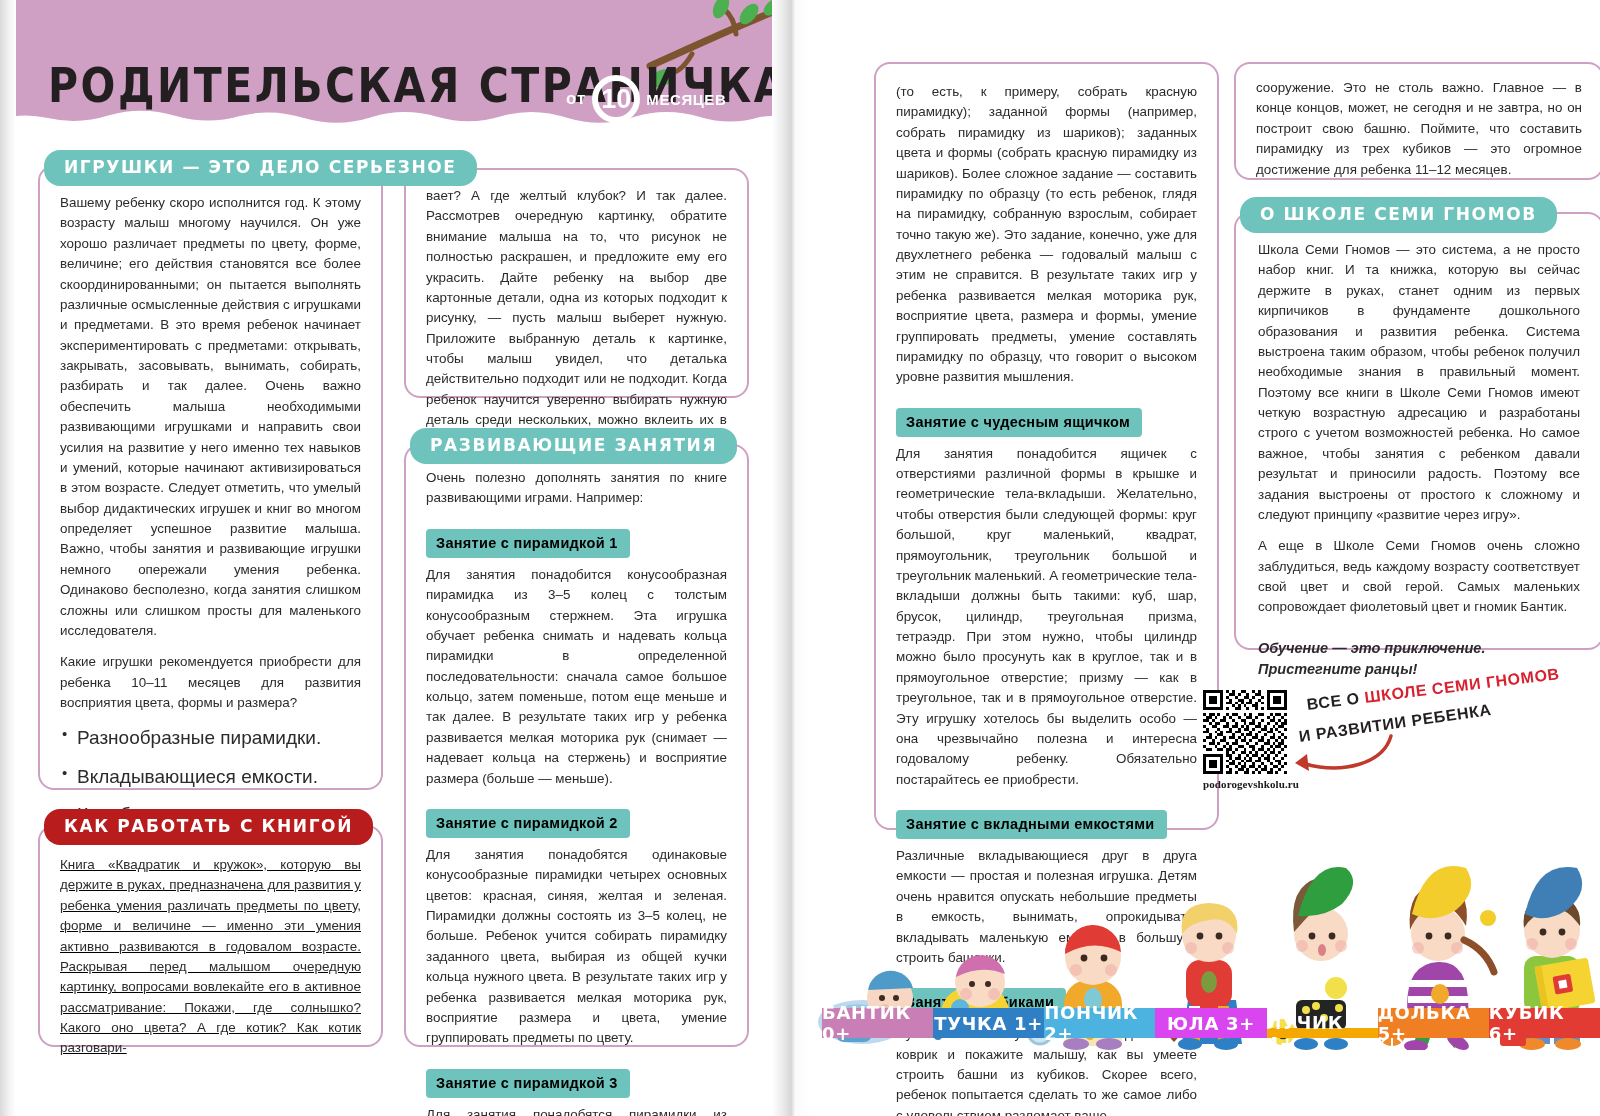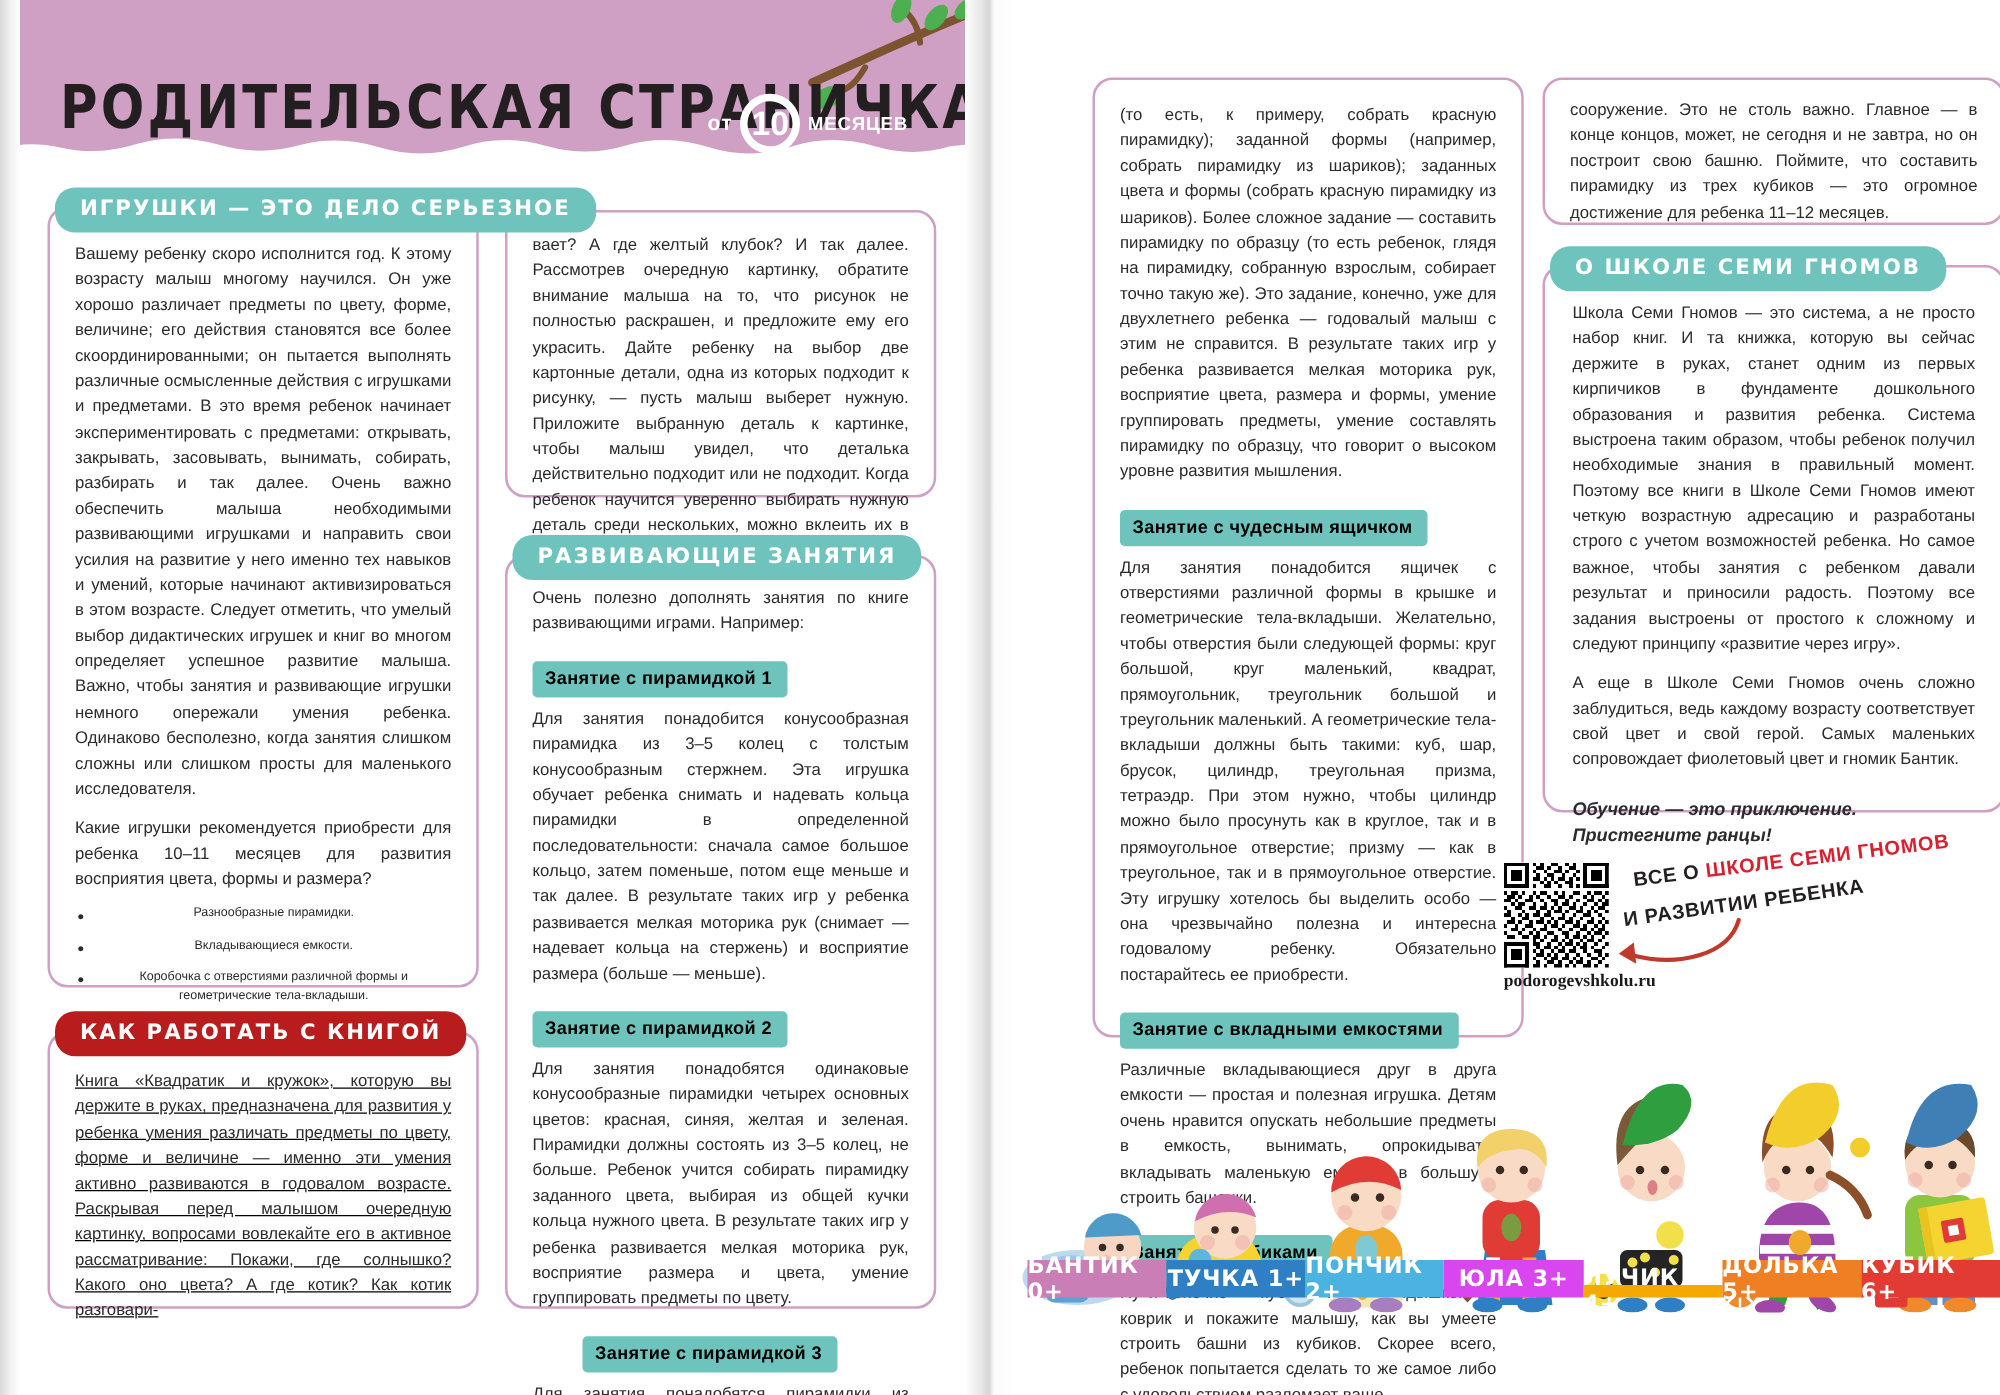--- a/index.html
+++ b/index.html
@@ -82,31 +82,31 @@
     line-height:1.52;
     color:#2b2b2b;
     text-align:justify;
     font-family:"Liberation Sans", sans-serif;
   }
   .body-txt p{ margin-bottom:11px; }
   .body-txt p:last-child{ margin-bottom:0; }
   .bullets{ list-style:none; margin-top:4px; }
   .bullets li{
     position:relative; padding-left:17px; margin-bottom:11px;
-    font-size:10px; line-height:1.45; color:#2b2b2b; text-align:center;
+    font-size:19px; line-height:1.45; color:#2b2b2b; text-align:left;
   }
   .bullets li:before{
     content:"\2022"; position:absolute; left:2px; top:-1px; font-size:15px; color:#2b2b2b;
   }
   .bold-italic{ font-weight:700; font-style:italic; font-size:14.5px; line-height:1.45; }
 
   
   .qr-area{ position:absolute; left:1203px; top:690px; width:340px; height:110px; }
   .qr-code{ position:absolute; left:0; top:0; width:84px; height:84px; background:#fff; }
-  .qr-url{ position:absolute; left:0; top:88px; font-size:14px; font-weight:700; color:#1a1a1a; letter-spacing:.1px;
+  .qr-url{ position:absolute; left:0; top:88px; font-size:11px; font-weight:700; color:#1a1a1a; letter-spacing:.1px;
            font-family:"Liberation Serif", serif;}
   .promo-l1{ position:absolute; left:104px; top:6px; font-size:16px; font-weight:700; white-space:nowrap;
              transform:rotate(-7deg); transform-origin:left center; letter-spacing:.6px;}
   .promo-l2{ position:absolute; left:96px; top:38px; font-size:16px; font-weight:700; white-space:nowrap;
              transform:rotate(-8deg); transform-origin:left center; letter-spacing:.6px;}
   .promo-red{ color:#d8202f; }
   .promo-blk{ color:#231f20; }
 
   
   .char-strip{ position:absolute; left:812px; top:830px; width:788px; height:220px; }
@@ -177,21 +177,21 @@
       </div>
     </div>
 
     <div class="box" style="left: 404px; top: 444px; width: 345px; height: 603px; border-color: rgb(207, 160, 195);">
       <div class="body-txt" style="padding:22px 20px 12px 20px;">
         <p>Очень полезно дополнять занятия по книге развивающими играми. Например:</p>
         <div class="subchip" style="background: rgb(110, 196, 189);">Занятие с пирамидкой 1</div>
         <p>Для занятия понадобится конусообразная пирамидка из 3–5 колец с толстым конусообразным стержнем. Эта игрушка обучает ребенка снимать и надевать кольца пирамидки в определенной последовательности: сначала самое большое кольцо, затем поменьше, потом еще меньше и так далее. В результате таких игр у ребенка развивается мелкая моторика рук (снимает — надевает кольца на стержень) и восприятие размера (больше — меньше).</p>
         <div class="subchip" style="background: rgb(110, 196, 189);">Занятие с пирамидкой 2</div>
         <p>Для занятия понадобятся одинаковые конусообразные пирамидки четырех основных цветов: красная, синяя, желтая и зеленая. Пирамидки должны состоять из 3–5 колец, не больше. Ребенок учится собирать пирамидку заданного цвета, выбирая из общей кучки кольца нужного цвета. В результате таких игр у ребенка развивается мелкая моторика рук, восприятие размера и цвета, умение группировать предметы по цвету.</p>
-        <div class="subchip" style="background: rgb(110, 196, 189); margin-left: 40px;">Занятие с пирамидкой 3</div>
+        <div class="subchip" style="background: rgb(110, 196, 189);">Занятие с пирамидкой 3</div>
         <p>Для занятия понадобятся пирамидки из геометрических фигур (шариков, кубиков, цилиндриков) четырех основных цветов, по 3–5 фигурок каждого цвета. Ребенок учится собирать пирамидку заданного цвета</p>
       </div>
     </div>
     <div class="chip" style="left: 410px; top: 428px; background: rgb(110, 196, 189);">РАЗВИВАЮЩИЕ ЗАНЯТИЯ</div>
   </div>
 
   <div class="page-right">
 
     <div class="box" style="left: 38px; top: 62px; width: 345px; height: 768px; border-color: rgb(207, 160, 195);">
       <div class="body-txt" style="padding:18px 20px 12px 20px;">

